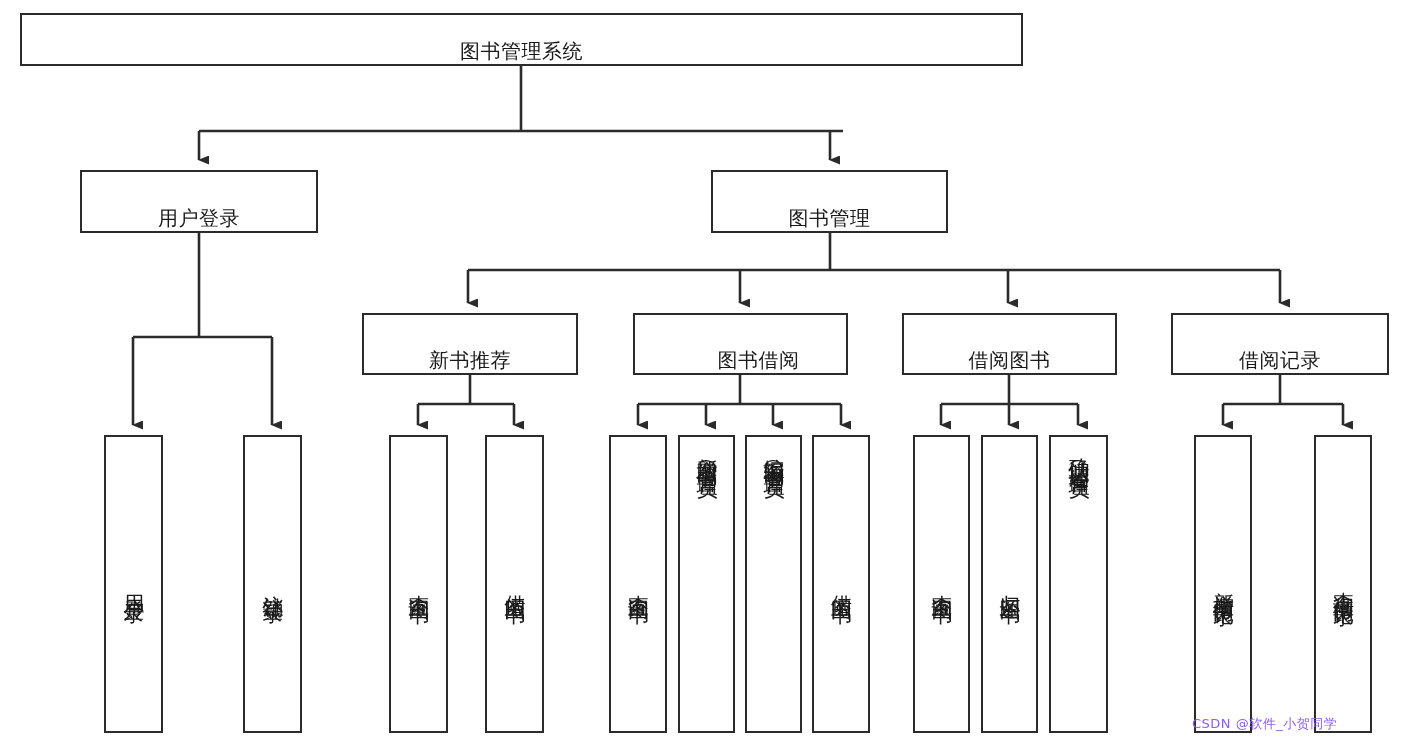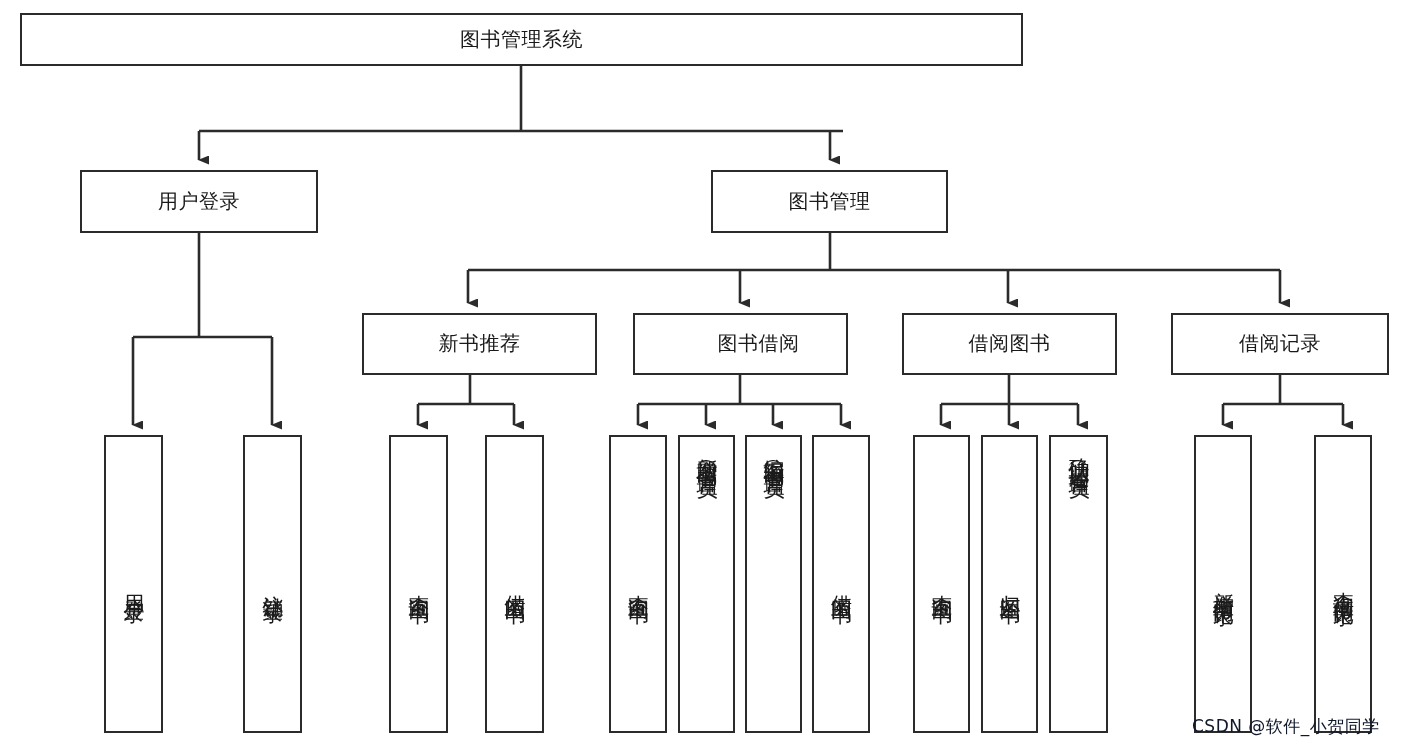--- a/index.html
+++ b/index.html
@@ -24,21 +24,21 @@
     top: 0;
     width: 1405px;
     height: 747px;
   }
   .node {
     position: absolute;
     box-sizing: border-box;
     background: #ffffff;
     border: 2px solid #2b2b2b;
     display: flex;
-    align-items: center;
+    align-items: flex-end;
     justify-content: center;
     color: #1a1a1a;
   }
   .node-label {
     display: block;
     text-align: center;
     line-height: 1.18;
     white-space: pre;
   }
   
@@ -61,22 +61,22 @@
     text-orientation: upright;
     font-size: 21px;
     line-height: 1;
     letter-spacing: 3px;
     text-align: left;
   }
   #watermark {
     position: absolute;
     left: 1192px;
     top: 715px;
-    font-size: 17px;
-    color: #0f172a;
+    font-size: 13px;
+    color: #8b5cf6;
     white-space: nowrap;
     letter-spacing: 0.5px;
     font-family: "DejaVu Sans", "Liberation Sans", sans-serif;
   }
 </style>
 </head>
 <body>
 
 <div id="diagram-root">
 
@@ -134,21 +134,21 @@
     <span class="node-label">图书管理系统</span>
   </div>
 
   <div class="node horiz" style="left: 80px; top: 170px; width: 238px; height: 63px;">
     <span class="node-label">用户登录</span>
   </div>
   <div class="node horiz" style="left: 711px; top: 170px; width: 237px; height: 63px;">
     <span class="node-label">图书管理</span>
   </div>
 
-  <div class="node horiz" style="left: 362px; top: 313px; width: 235px; height: 62px;">
+  <div class="node horiz" style="left: 362px; top: 313px; width: 216px; height: 62px;">
     <span class="node-label">新书推荐</span>
   </div>
   <div class="node horiz" style="left: 633px; top: 313px; width: 215px; height: 62px; padding-left: 36px;">
     <span class="node-label">图书借阅</span>
   </div>
   <div class="node horiz" style="left: 902px; top: 313px; width: 215px; height: 62px;">
     <span class="node-label">借阅图书</span>
   </div>
   <div class="node horiz" style="left: 1171px; top: 313px; width: 218px; height: 62px;">
     <span class="node-label">借阅记录</span>

